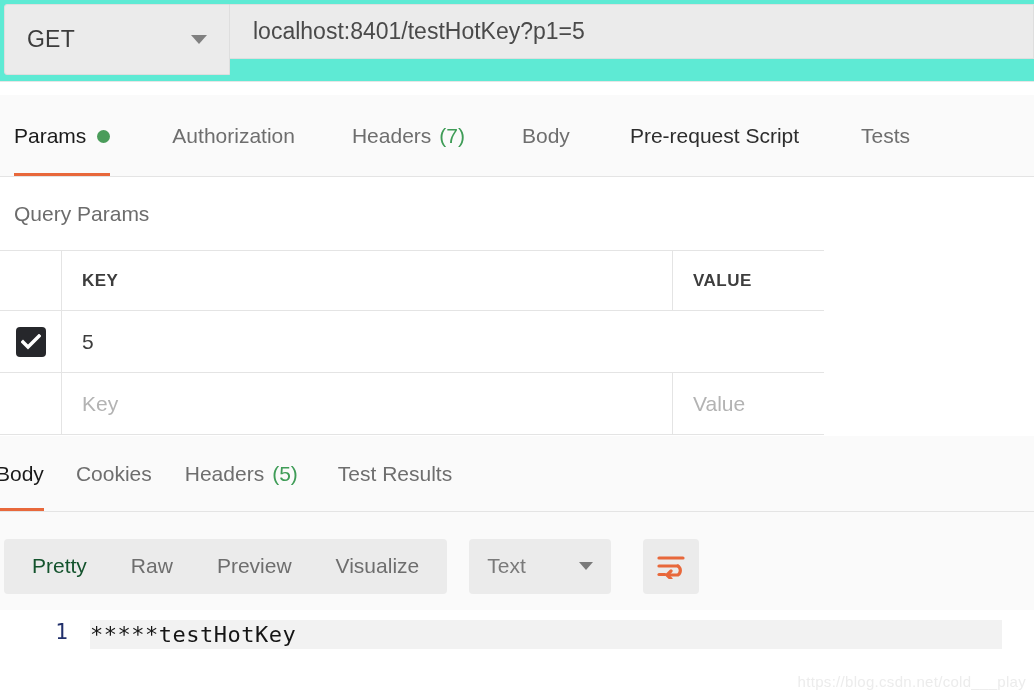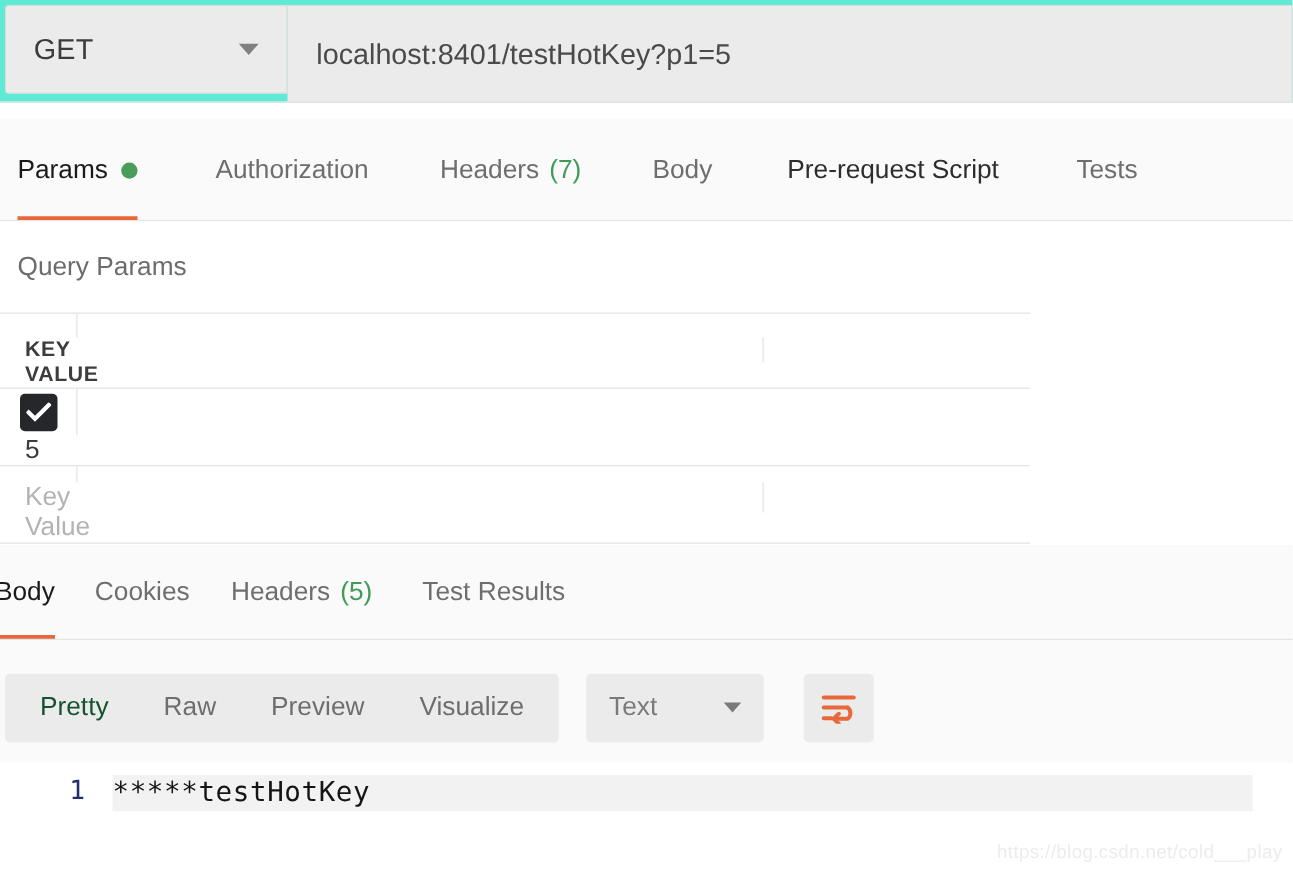--- a/index.html
+++ b/index.html
@@ -39,21 +39,21 @@
     letter-spacing: 0.2px;
   }
   .caret-down {
     width: 0; height: 0;
     border-left: 8px solid transparent;
     border-right: 8px solid transparent;
     border-top: 9px solid #808080;
   }
   .url-box {
     margin: 4px 0 0 0;
-    flex: 1; height: 78px;
+    flex: 1; height: 55px;
     background: #ebebeb;
     border: 1px solid #dedede;
     border-left: none;
     display: flex;
     align-items: center;
     padding-left: 23px;
   }
   .url-text {
     font-size: 23px;
     color: #4a4a4a;
@@ -129,21 +129,20 @@
   .params-table {
     position: absolute;
     left: 0; top: 250px;
     width: 1034px;
   }
   .ptr {
     display: flex;
     width: 824px;
     border-top: 1px solid #e4e4e4;
     background: #ffffff;
-    flex-direction: column;
   }
   .ptr.header { height: 60px; }
   .ptr.datarow { height: 62px; }
   .ptr.bottomline { height: 0; border-top: 1px solid #e4e4e4; }
   .pcell {
     display: flex;
     align-items: center;
     border-right: 1px solid #e4e4e4;
     height: 100%;
   }

